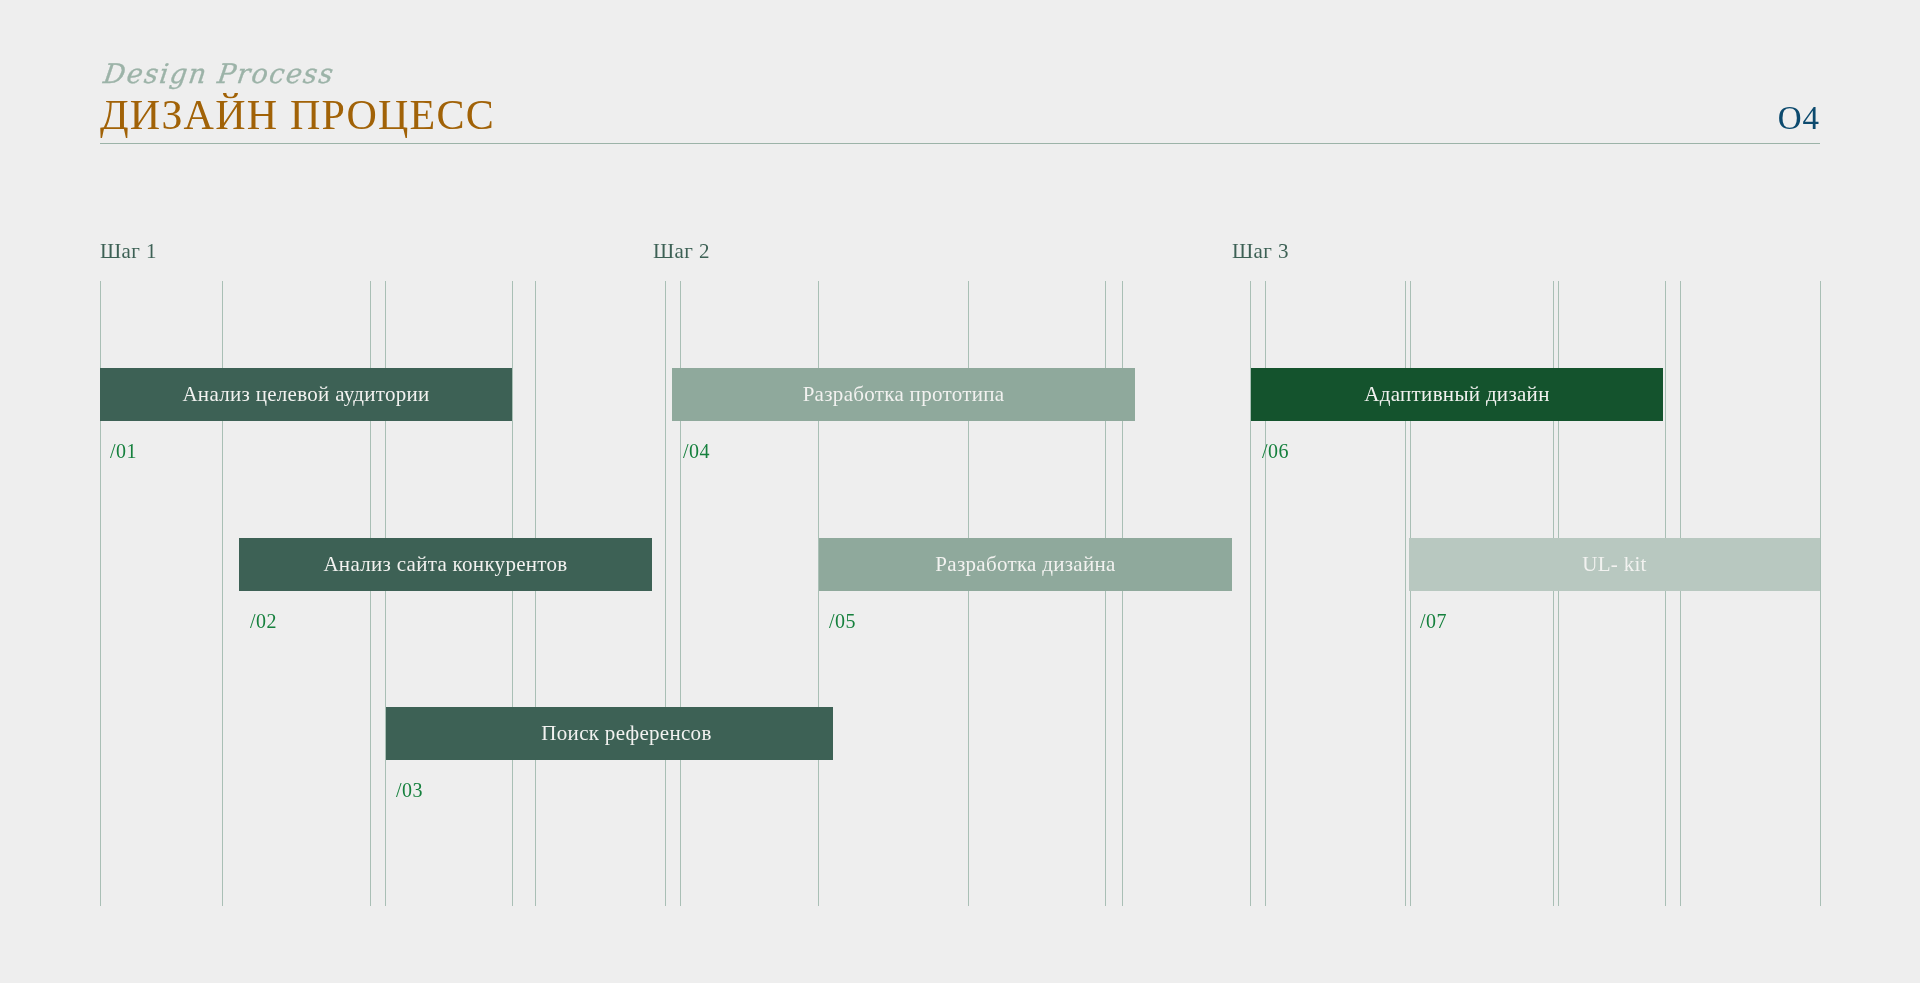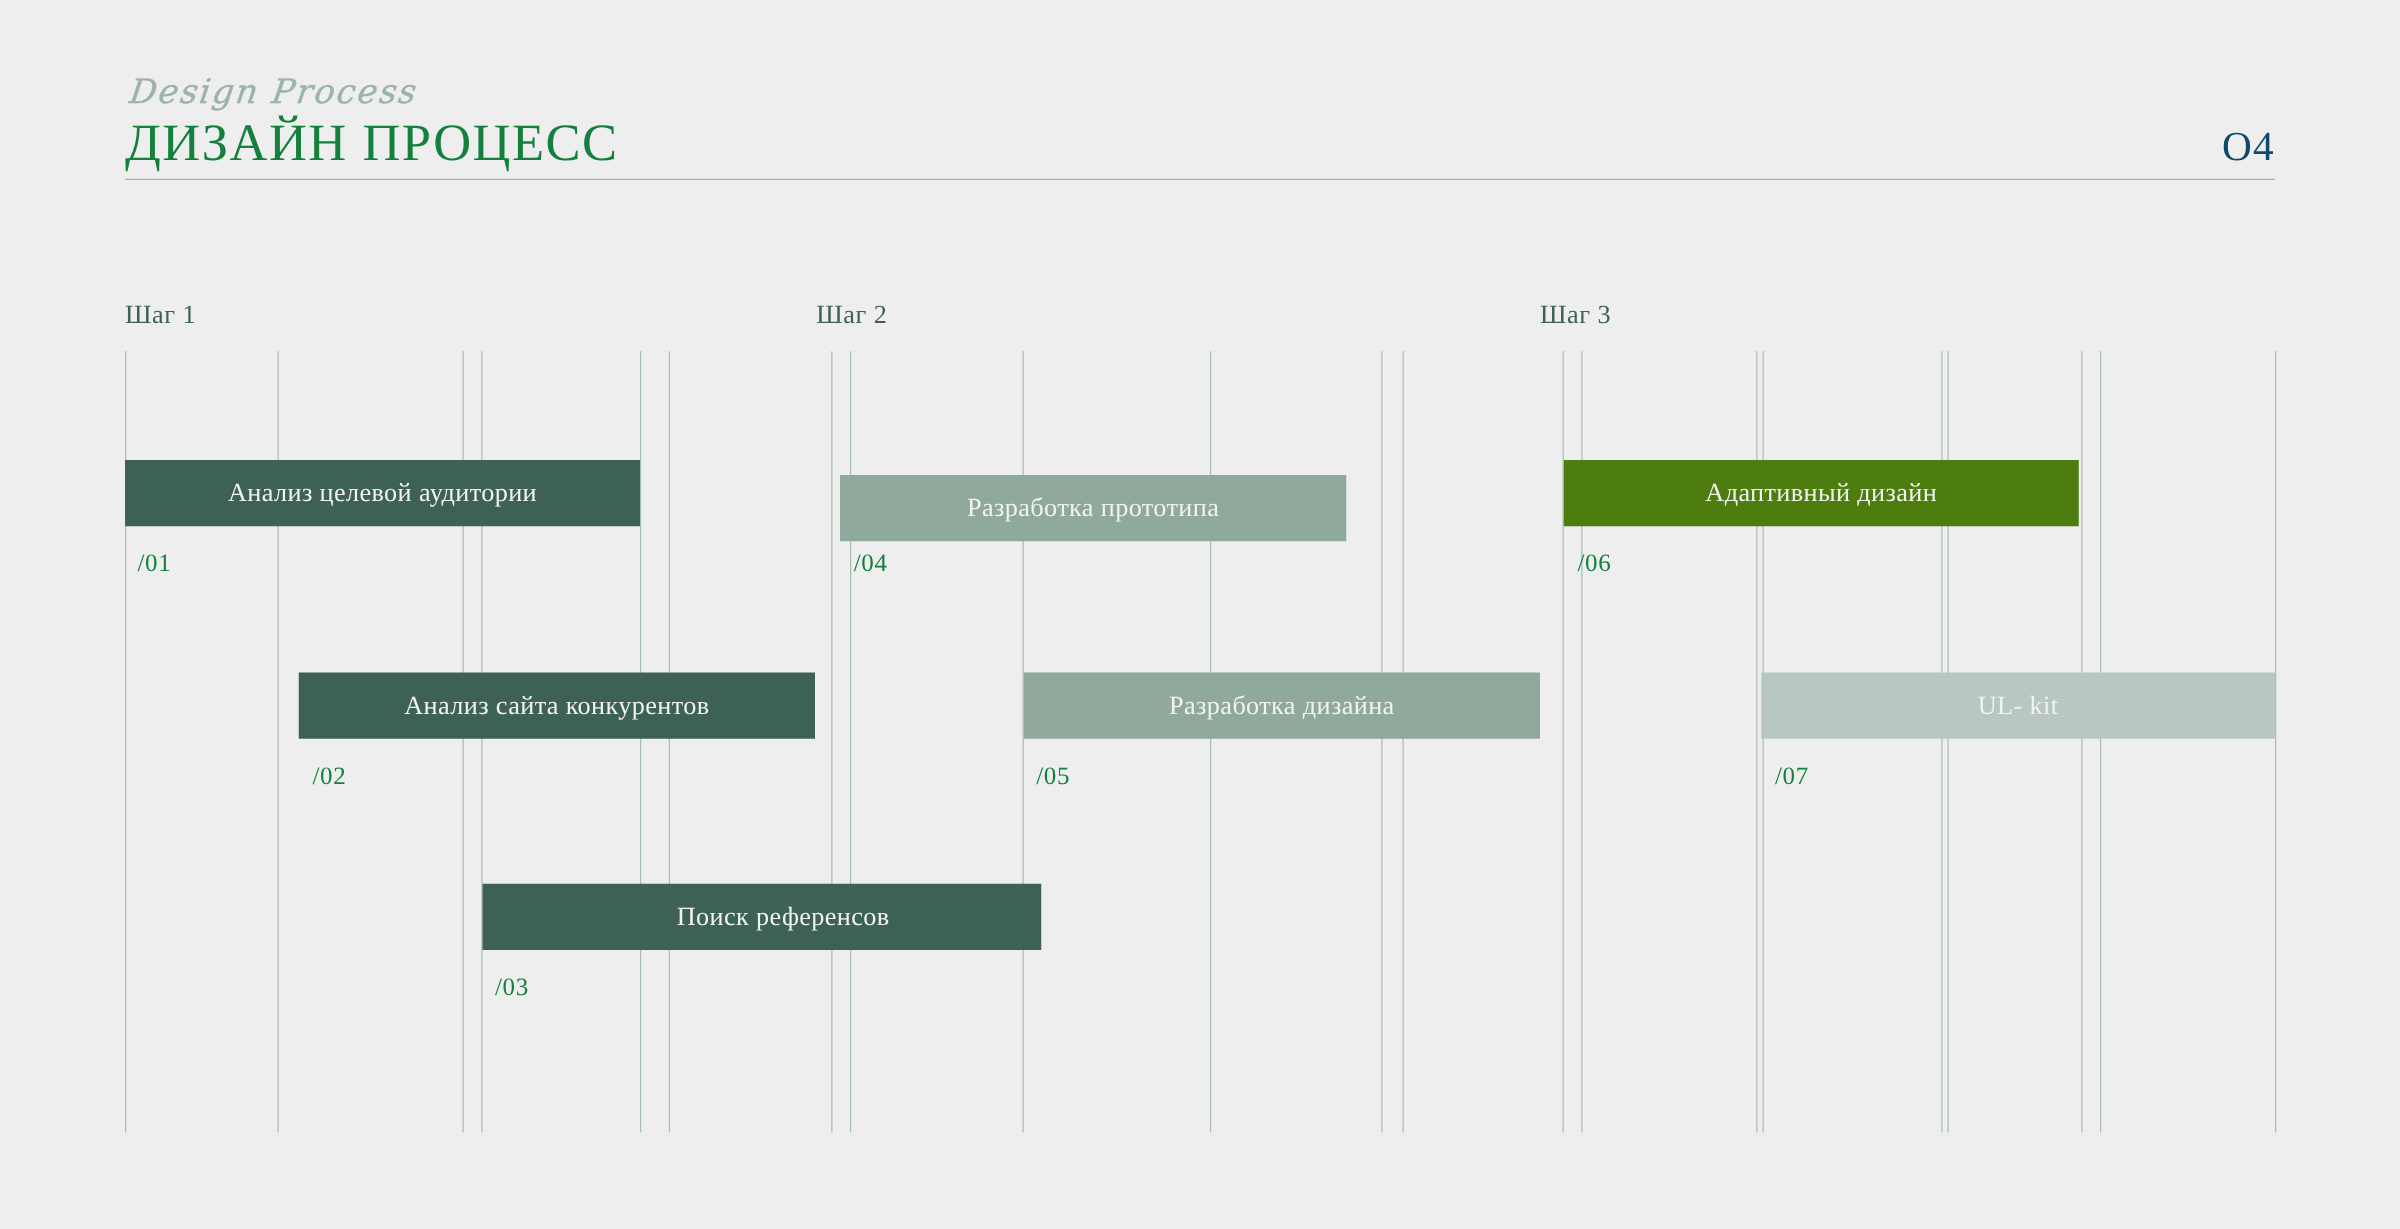--- a/index.html
+++ b/index.html
@@ -43,21 +43,21 @@
     justify-content: space-between;
     border-bottom: 1px solid #9cb3a8;
     padding-bottom: 6px;
   }
   #main-title {
     font-family: "Liberation Serif", "DejaVu Serif", serif;
     font-size: 42px;
     font-weight: 400;
     letter-spacing: 1.2px;
     line-height: 1.05;
-    color: #15803d;
+    color: #a16207;
     margin: 0;
     white-space: nowrap;
   }
   #page-number {
     font-family: "Liberation Serif", "DejaVu Serif", serif;
     font-size: 33px;
     letter-spacing: 1px;
     color: #0c4a6e;
     line-height: 1;
     padding-bottom: 2px;
@@ -156,29 +156,29 @@
       </div>
       <div class="bar-num" style="left: 110px; top: 440px;">/01</div>
       <div class="bar" style="left: 239px; top: 538px; width: 413px; background: rgb(61, 97, 85);">
         <span class="bar-label">Анализ сайта конкурентов</span>
       </div>
       <div class="bar-num" style="left: 250px; top: 610px;">/02</div>
       <div class="bar" style="left: 386px; top: 707px; width: 413px; background: rgb(61, 97, 85); padding-left: 34px;">
         <span class="bar-label">Поиск референсов</span>
       </div>
       <div class="bar-num" style="left: 396px; top: 779px;">/03</div>
-      <div class="bar" style="left: 672px; top: 380px; width: 405px; background: rgb(143, 169, 156);">
+      <div class="bar" style="left: 672px; top: 368px; width: 463px; background: rgb(143, 169, 156);">
         <span class="bar-label">Разработка прототипа</span>
       </div>
       <div class="bar-num" style="left: 683px; top: 440px;">/04</div>
       <div class="bar" style="left: 819px; top: 538px; width: 413px; background: rgb(143, 169, 156);">
         <span class="bar-label">Разработка дизайна</span>
       </div>
       <div class="bar-num" style="left: 829px; top: 610px;">/05</div>
-      <div class="bar" style="left: 1251px; top: 368px; width: 412px; background: #4d7c0f;">
+      <div class="bar" style="left: 1251px; top: 368px; width: 412px; background: #14532d;">
         <span class="bar-label">Адаптивный дизайн</span>
       </div>
       <div class="bar-num" style="left: 1262px; top: 440px;">/06</div>
       <div class="bar" style="left: 1409px; top: 538px; width: 411px; background: rgb(184, 200, 192);">
         <span class="bar-label">UL- kit</span>
       </div>
       <div class="bar-num" style="left: 1420px; top: 610px;">/07</div>
     </div>
 </div>
 

